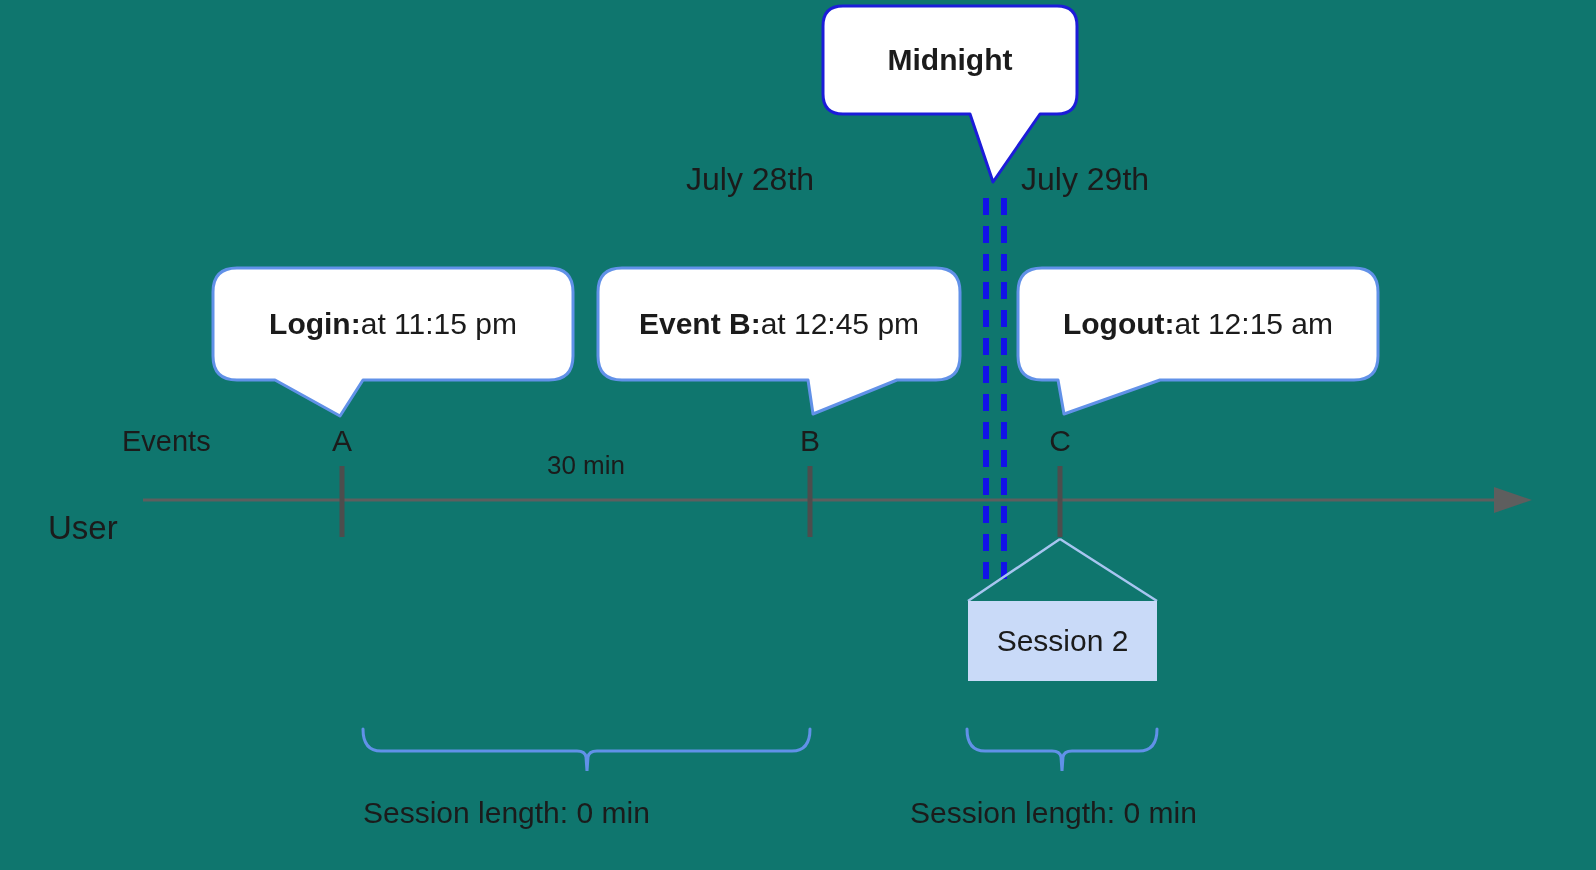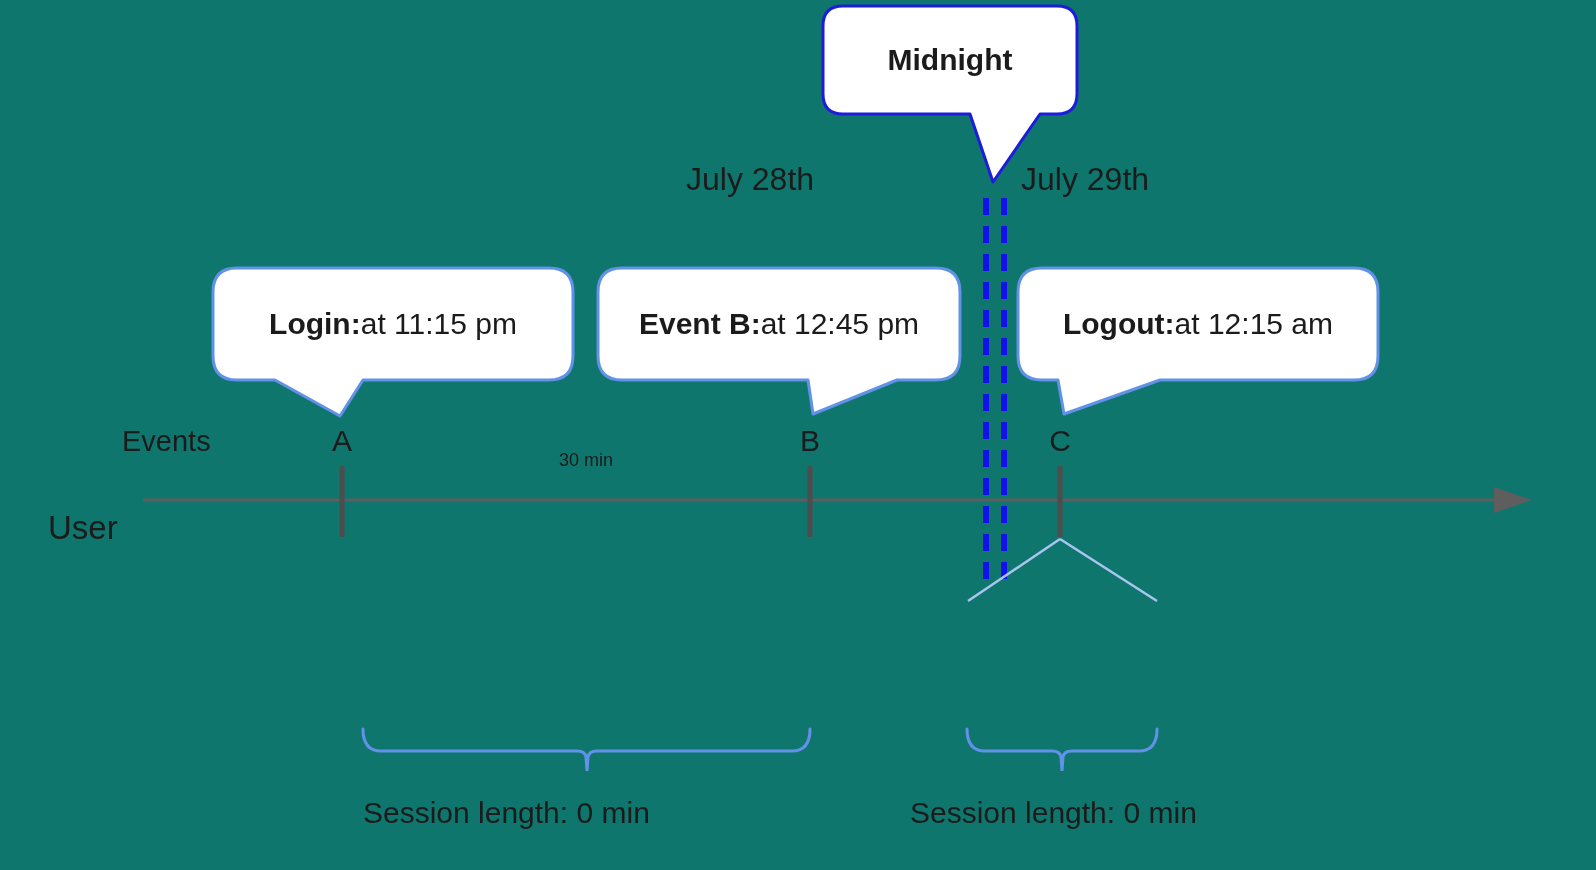--- a/index.html
+++ b/index.html
@@ -93,19 +93,20 @@
       <span> at 12:15 am</span>
   </div>
 
   <div class="txt axis-label" style="left:122px;top:425px;">Events</div>
   <div class="event-letter" style="left:322px;">A</div>
   <div class="event-letter" style="left:790px;">B</div>
   <div class="event-letter" style="left:1040px;">C</div>
 
   <div class="txt" style="left:48px;top:484px;font-size:33px;margin-top:25px;">User</div>
 
-  <div class="txt center-box" style="left:536px;top:450px;width:100px;font-size:18px;text-align:center;">30 min</div>
+  <div class="txt center-box" style="left:536px;top:450px;width:100px;font-size:26px;text-align:center;">30 min</div>
 
+  <div class="session-box center-box" style="left:968px;top:601px;width:189px;height:80px;">Session 2</div>
 
   <div class="txt length-label" style="left:363px;">Session length: 0 min</div>
   <div class="txt length-label" style="left:910px;">Session length: 0 min</div>
 
 </div>
 
 </body></html>

